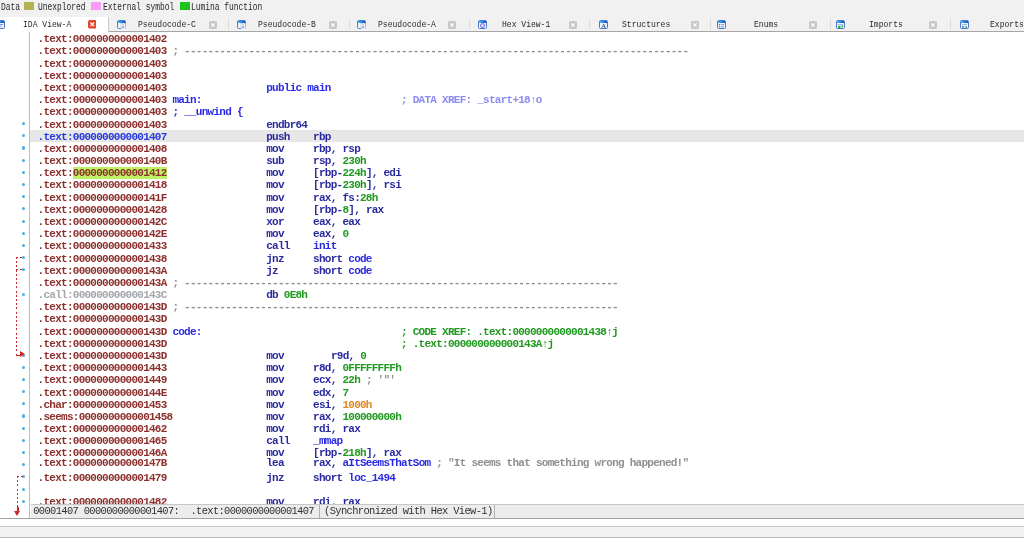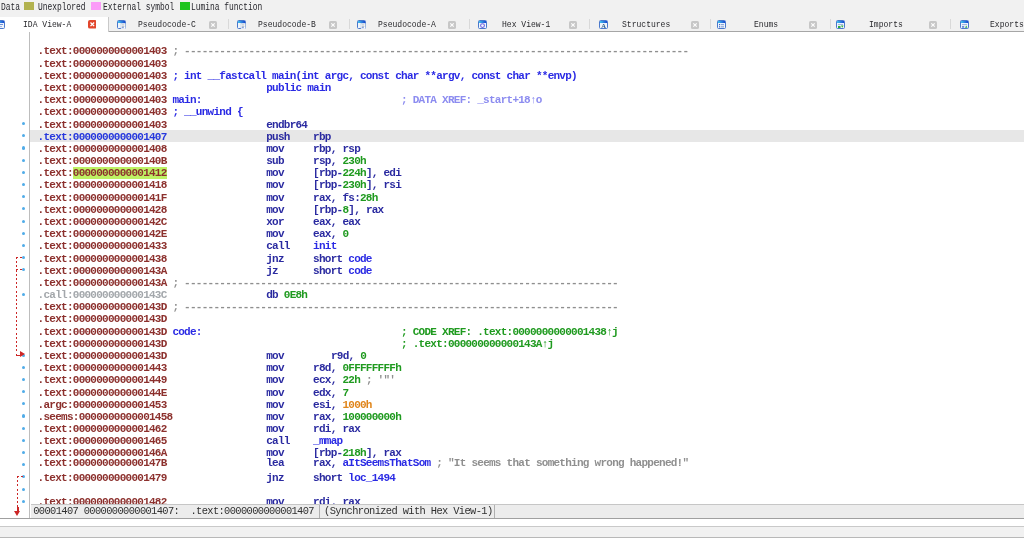--- a/index.html
+++ b/index.html
@@ -180,30 +180,32 @@
 <span class="tb" style="left:989.6px">Exports</span>
 <div style="position:absolute;left:0;top:0;width:1024px;height:16px;background:#f1f1f1"></div>
 <span class="lg" style="left:0.5px">Data</span>
 <div style="position:absolute;left:23.9px;top:1.9px;width:9.8px;height:8.1px;background:#b2b24f"></div>
 <span class="lg" style="left:37.9px">Unexplored</span>
 <div style="position:absolute;left:91.3px;top:1.9px;width:9.8px;height:8.1px;background:#fb9bf8"></div>
 <span class="lg" style="left:103.4px">External symbol</span>
 <div style="position:absolute;left:179.9px;top:1.9px;width:9.8px;height:8.1px;background:#1ec41e"></div>
 <span class="lg" style="left:191.4px">Lumina function</span>
 <div style="position:absolute;left:29.3px;top:32px;width:1px;height:485.5px;background:#bdbdbd"></div>
+<div class="r" style="top:32.30px;">
+      <b class="t " style="left:7.6px"><i style="color:#8c302d">.text:0000000000001402</i></b>
+    </div>
 <div class="r" style="top:44.48px;">
       <b class="t " style="left:7.6px"><i style="color:#8c302d">.text:0000000000001403</i></b>
       <b class="t " style="left:142.4px"><i style="color:#8f8f8f">; --------------------------------------------------------------------------------------</i></b>
     </div>
 <div class="r" style="top:56.66px;">
       <b class="t " style="left:7.6px"><i style="color:#8c302d">.text:0000000000001403</i></b>
     </div>
 <div class="r" style="top:68.84px;">
       <b class="t " style="left:7.6px"><i style="color:#8c302d">.text:0000000000001403</i></b>
-      <b class="t " style="left:142.4px"><i style="color:#2a2ae4">; int __fastcall main(int argc, const char **argv, const char **envp)</i></b>
     </div>
 <div class="r" style="top:81.02px;">
       <b class="t " style="left:7.6px"><i style="color:#8c302d">.text:0000000000001403</i></b>
       <b class="t " style="left:236.2px"><i style="color:#2a2ae4">public main</i></b>
     </div>
 <div class="r" style="top:93.20px;">
       <b class="t " style="left:7.6px"><i style="color:#8c302d">.text:0000000000001403</i></b>
       <b class="t " style="left:142.4px"><i style="color:#2a2ae4">main:</i></b>
       <b class="t " style="left:371.0px"><i style="color:#8c8cf0">; DATA XREF: _start+18↑o</i></b>
     </div>
@@ -313,21 +315,21 @@
       <b class="t " style="left:7.6px"><i style="color:#8c302d">.text:0000000000001449</i></b>
       <b class="t " style="left:236.2px"><i style="color:#2a2aa0">mov</i></b>
       <b class="t " style="left:283.1px"><i style="color:#2a2aa0">ecx, </i><i style="color:#1f9a1f">22h</i><i style="color:#8f8f8f"> ; '"'</i></b>
     </div>
 <div class="r" style="top:385.52px;">
       <b class="t " style="left:7.6px"><i style="color:#8c302d">.text:000000000000144E</i></b>
       <b class="t " style="left:236.2px"><i style="color:#2a2aa0">mov</i></b>
       <b class="t " style="left:283.1px"><i style="color:#2a2aa0">edx, </i><i style="color:#1f9a1f">7</i></b>
     </div>
 <div class="r" style="top:397.70px;">
-      <b class="t " style="left:7.6px"><i style="color:#8c302d">.argc:0000000000001453</i></b>
+      <b class="t " style="left:7.6px"><i style="color:#8c302d">.char:0000000000001453</i></b>
       <b class="t " style="left:236.2px"><i style="color:#2a2aa0">mov</i></b>
       <b class="t " style="left:283.1px"><i style="color:#2a2aa0">esi, </i><i style="color:#e0861c">1000h</i></b>
     </div>
 <div class="r" style="top:409.88px;">
       <b class="t " style="left:7.6px"><i style="color:#8c302d">.seems:0000000000001458</i></b>
       <b class="t " style="left:236.2px"><i style="color:#2a2aa0">mov</i></b>
       <b class="t " style="left:283.1px"><i style="color:#2a2aa0">rax, </i><i style="color:#1f9a1f">100000000h</i></b>
     </div>
 <div class="r" style="top:422.06px;">
       <b class="t " style="left:7.6px"><i style="color:#8c302d">.text:0000000000001462</i></b>

